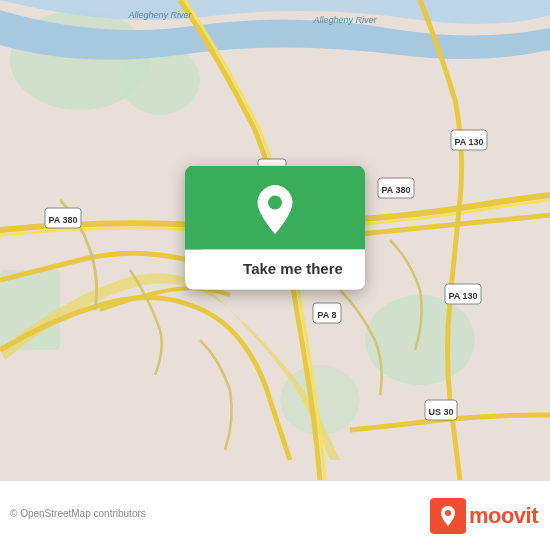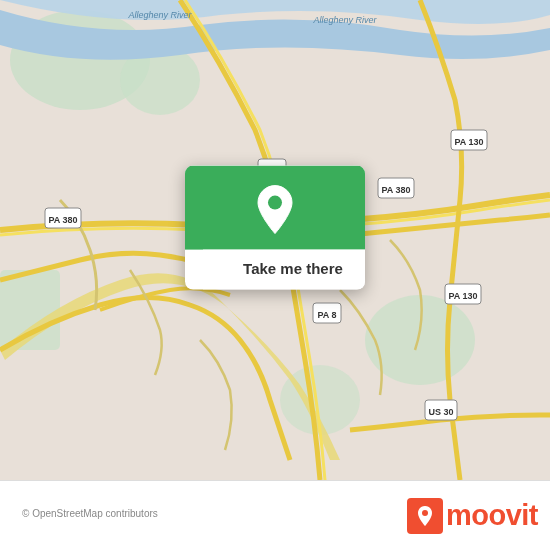--- a/index.html
+++ b/index.html
@@ -81,21 +81,20 @@
       border-top: 1px solid #ddd;
       display: flex;
       align-items: center;
       justify-content: space-between;
       padding: 0 12px 0 10px;
     }
 
     #bottom-left {
       display: flex;
       flex-direction: row;
-      margin-left: 12px;
     }
 
     #attribution {
       font-size: 10px;
       color: #888;
       margin-bottom: 4px;
     }
 
     #location-name {
       font-size: 16px;
@@ -118,21 +117,21 @@
       align-items: center;
       justify-content: center;
     }
 
     .moovit-pin {
       width: 18px;
       height: 22px;
     }
 
     .moovit-text {
-      font-size: 29px;
+      font-size: 22px;
       font-weight: 700;
       color: #f04e30;
       letter-spacing: -0.5px;
       margin-left: 3px;
     }
   </style>
 </head>
 <body>
 
 <div id="map-container">

